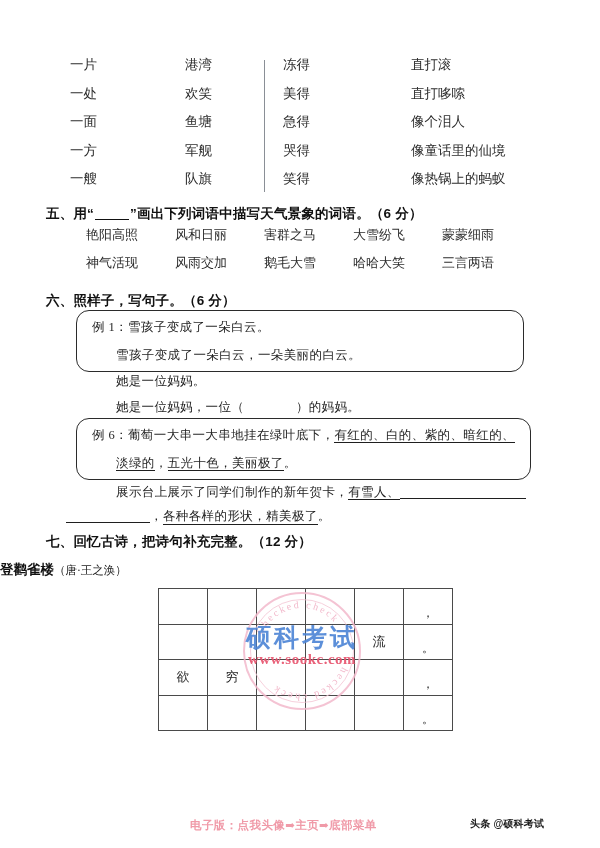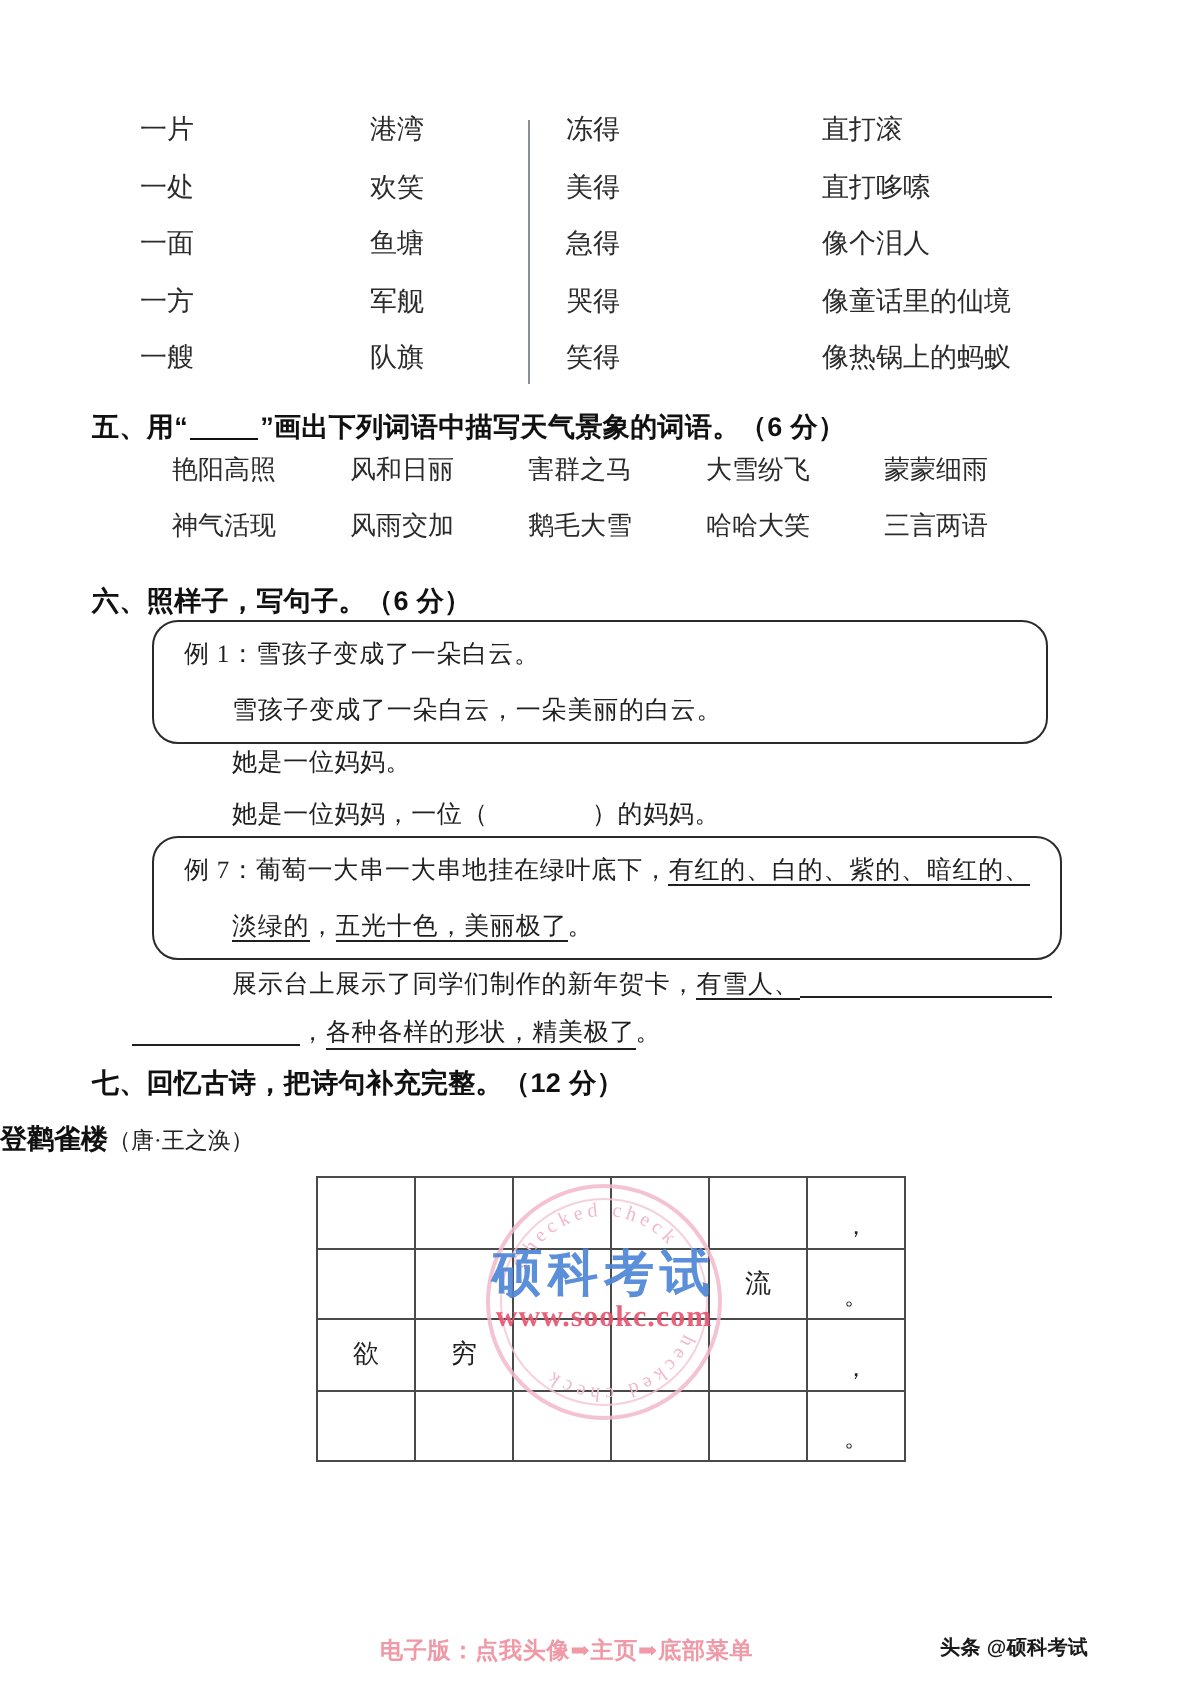--- a/index.html
+++ b/index.html
@@ -309,21 +309,21 @@
   <div class="ex-line" style="left:92px; top:319px;">例 1：雪孩子变成了一朵白云。</div>
   <div class="ex-line" style="left:116px; top:347px;">雪孩子变成了一朵白云，一朵美丽的白云。</div>
 
   <div class="ans-line hei-line" style="left:116px; top:373px;">她是一位妈妈。</div>
   <div class="ans-line hei-line" style="left:116px; top:399px;">
     <span>她是一位妈妈，一位（</span><span style="display:inline-block;width:52px;"></span><span>）的妈妈。</span>
   </div>
 
   <div class="ex-box" style="left:76px; top:418px; width:455px; height:62px;"></div>
   <div class="ex-line" style="left:92px; top:427px;">
-    <span>例 7：葡萄一大串一大串地挂在绿叶底下，</span><span class="ul">有红的、白的、紫的、暗红的、</span>
+    <span>例 6：葡萄一大串一大串地挂在绿叶底下，</span><span class="ul">有红的、白的、紫的、暗红的、</span>
   </div>
   <div class="ex-line" style="left:116px; top:455px;">
     <span class="ul">淡绿的</span><span>，</span><span class="ul">五光十色，美丽极了</span><span>。</span>
   </div>
 
   <div class="ans-line song-line" style="left:116px; top:484px;">
     <span>展示台上展示了同学们制作的新年贺卡，</span><span class="ul">有雪人、</span><span class="blank-rule" style="width:126px;"></span>
   </div>
   <div class="ans-line song-line" style="left:66px; top:508px;font-family:Liberation Mono, monospace;">
     <span class="blank-rule" style="width:84px;"></span><span>，</span><span class="ul">各种各样的形状，精美极了</span><span>。</span>

